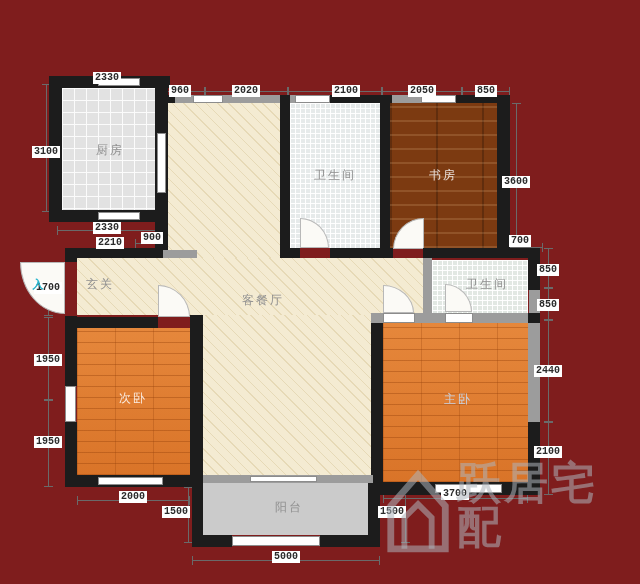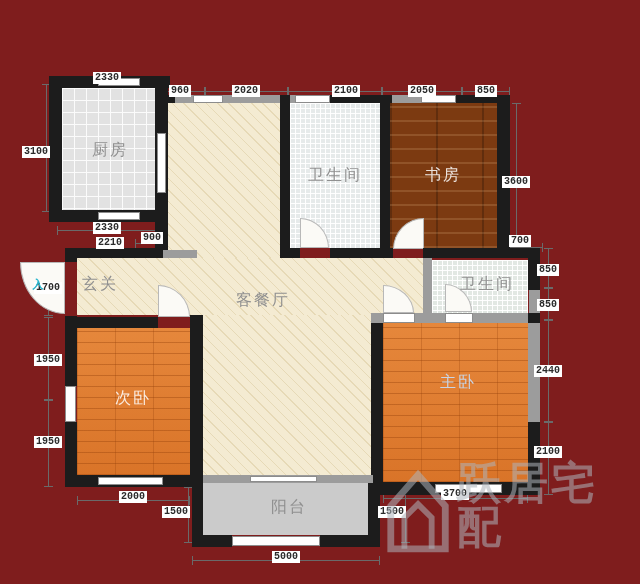--- a/index.html
+++ b/index.html
@@ -20,21 +20,21 @@
   .win{position:absolute;background:#fff;border:1px solid #8c8c8c;box-sizing:border-box;z-index:12;}
   
   .arc{position:absolute;background:#fbfaf6;border:1px solid #b8b8b8;box-sizing:border-box;z-index:9;}
   
   .dh,.dv{position:absolute;background:#6a6a6a;z-index:5;}
   .dh::before,.dh::after{content:"";position:absolute;top:-4px;width:1px;height:9px;background:#6a6a6a;}
   .dh::before{left:0;} .dh::after{right:0;}
   .dv::before,.dv::after{content:"";position:absolute;left:-4px;height:1px;width:9px;background:#6a6a6a;}
   .dv::before{top:0;} .dv::after{bottom:0;}
   .dlab{position:absolute;transform:translate(-50%,-50%);font-size:10px;font-weight:bold;color:#2b2b2b;background:#fff;padding:0 2px;white-space:nowrap;z-index:30;line-height:12px;}
-  .rlab{position:absolute;transform:translate(-50%,-50%);font-size:16px;letter-spacing:2px;color:#909090;white-space:nowrap;z-index:25;}
+  .rlab{position:absolute;transform:translate(-50%,-50%);font-size:12px;letter-spacing:2px;color:#909090;white-space:nowrap;z-index:25;}
   .rlab.lt{color:rgba(255,255,255,.85);}
   .rlab.bl{color:#c9d4e4;}
   .entry{position:absolute;transform:translate(-50%,-50%);font-size:11px;color:#27b5cd;z-index:31;font-weight:bold;}
   .wm{position:absolute;left:383px;top:462px;display:flex;align-items:center;gap:4px;z-index:40;pointer-events:none;}
   .wm span{font-size:44px;font-weight:bold;letter-spacing:3px;color:rgba(173,179,186,.55);line-height:1;}
 </style>
 </head>
 <body>
 
 <div id="plan">
@@ -138,21 +138,21 @@
   <div class="dv" style="left:548px;top:288px;width:1px;height:32px;"></div>
   <div class="dv" style="left:548px;top:320px;width:1px;height:102px;"></div>
   <div class="dv" style="left:548px;top:422px;width:1px;height:73px;"></div>
 
   <div class="dlab" style="left:107px;top:78px;">2330</div>
   <div class="dlab" style="left:180px;top:91px;">960</div>
   <div class="dlab" style="left:246px;top:91px;">2020</div>
   <div class="dlab" style="left:346px;top:91px;">2100</div>
   <div class="dlab" style="left:422px;top:91px;">2050</div>
   <div class="dlab" style="left:486px;top:91px;">850</div>
-  <div class="dlab" style="left:36px;top:152px;">3100</div>
+  <div class="dlab" style="left:46px;top:152px;">3100</div>
   <div class="dlab" style="left:107px;top:228px;">2330</div>
   <div class="dlab" style="left:152px;top:238px;">900</div>
   <div class="dlab" style="left:110px;top:243px;">2210</div>
   <div class="dlab" style="left:48px;top:288px;">1700</div>
   <div class="dlab" style="left:48px;top:360px;">1950</div>
   <div class="dlab" style="left:48px;top:442px;">1950</div>
   <div class="dlab" style="left:133px;top:497px;">2000</div>
   <div class="dlab" style="left:176px;top:512px;">1500</div>
   <div class="dlab" style="left:286px;top:557px;">5000</div>
   <div class="dlab" style="left:392px;top:512px;">1500</div>
@@ -164,21 +164,21 @@
   <div class="dlab" style="left:548px;top:371px;">2440</div>
   <div class="dlab" style="left:548px;top:452px;">2100</div>
 
   <div class="rlab" style="left:110px;top:150px;">厨房</div>
   <div class="rlab" style="left:335px;top:175px;">卫生间</div>
   <div class="rlab lt" style="left:443px;top:175px;">书房</div>
   <div class="rlab" style="left:100px;top:284px;">玄关</div>
   <div class="rlab" style="left:263px;top:300px;">客餐厅</div>
   <div class="rlab" style="left:487px;top:284px;">卫生间</div>
   <div class="rlab lt" style="left:133px;top:398px;">次卧</div>
-  <div class="rlab bl" style="left:458px;top:382px;">主卧</div>
+  <div class="rlab bl" style="left:458px;top:399px;">主卧</div>
   <div class="rlab" style="left:289px;top:507px;">阳台</div>
 
   <div class="entry" style="left:38px;top:284px;">入</div>
 
   <div class="wm">
     <svg width="72" height="92" viewBox="0 0 72 92">
       <path d="M8 88 V44 L36 12 L64 44 V88 Z" fill="none" stroke="rgba(173,179,186,.55)" stroke-width="7"></path>
       <path d="M22 88 V56 L36 42 L50 56 V88" fill="none" stroke="rgba(173,179,186,.55)" stroke-width="6"></path>
     </svg>
     <span>跃居宅配</span>

